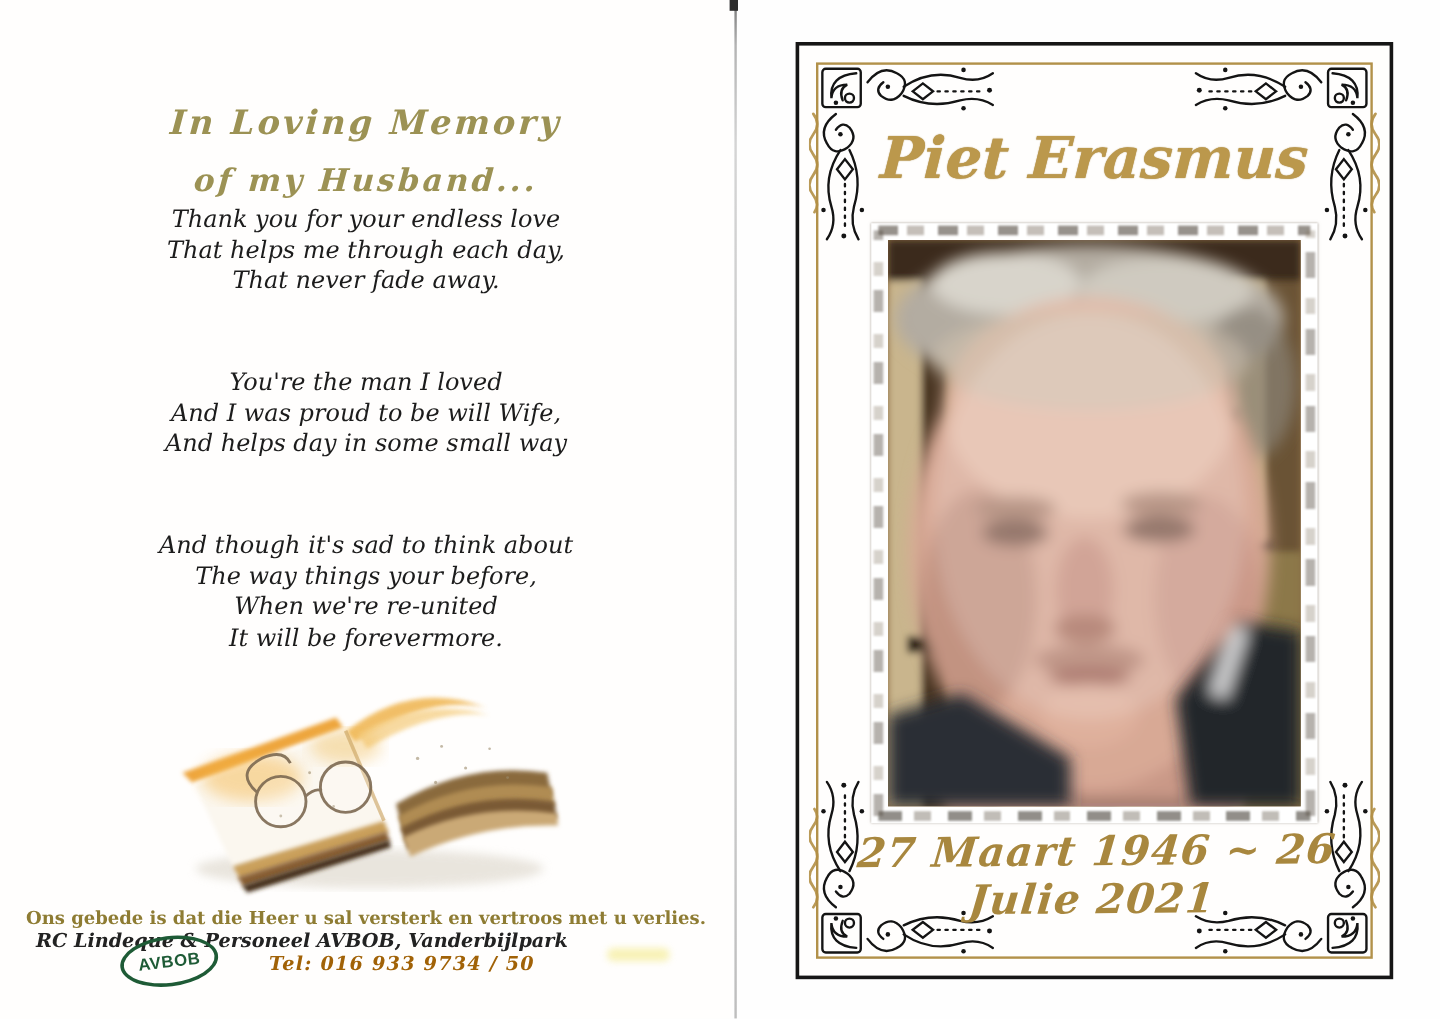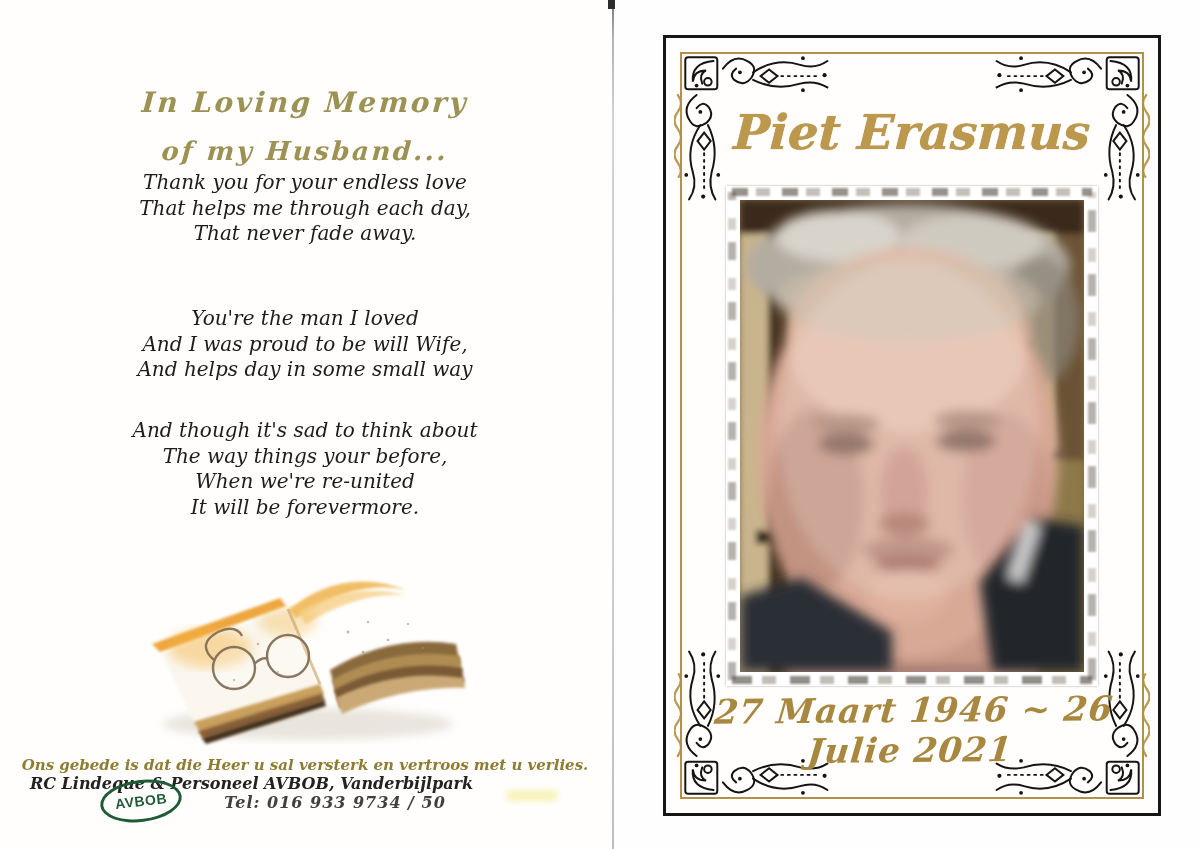--- a/index.html
+++ b/index.html
@@ -6,28 +6,28 @@
   .canvas{position:relative;width:1200px;height:849px;background:#fefefe;overflow:hidden;
           font-family:"DejaVu Serif", serif;}
   
   .page-left{position:absolute;left:0;top:0;width:610px;height:849px;background:#fffefd;}
   .script-title{position:absolute;width:100%;text-align:center;font-style:italic;font-weight:600;
                 color:#9c9254;letter-spacing:2.5px;}
   .title1{top:86px;font-size:28px;transform:skewX(-4deg);}
   .title2{top:136px;font-size:26px;transform:skewX(-4deg);}
   .stanza{position:absolute;left:0;width:100%;text-align:center;color:#1c1c1c;}
   .stanza p{margin:0;font-style:italic;font-size:20px;line-height:25.5px;font-weight:500;}
-  .stanza1{top:170px;} .stanza2{top:306px;} .stanza3{top:418px;}
+  .stanza1{top:170px;} .stanza2{top:306px;} .stanza3{top:442px;}
   .book-wrap{position:absolute;left:138px;top:552px;width:344px;height:200px;}
   .footer-prayer{position:absolute;left:0;top:756px;width:100%;text-align:center;
-                 font-style:italic;font-size:15px;color:#8e7c33;font-weight:600;}
+                 font-size:15px;color:#8e7c33;font-weight:600;}
   .footer-org{position:absolute;left:30px;top:774px;width:100%;
               font-style:italic;font-size:16px;color:#222;font-weight:700;}
   .footer-tel{position:absolute;left:30px;top:793px;width:100%;text-align:center;
-              font-style:italic;font-size:16px;color:#404040;font-weight:700;letter-spacing:1px;}
+              font-style:italic;font-size:16px;color:#a16207;font-weight:700;letter-spacing:1px;}
   .avbob{position:absolute;left:98px;top:778px;width:86px;height:46px;}
   .avbob .oval{position:absolute;inset:2px;border:3px solid #1e5b36;border-radius:50%;
                transform:rotate(-7deg);display:flex;align-items:center;justify-content:center;}
   .avbob .oval span{color:#1e5b36;font-family:"Liberation Sans",sans-serif;font-weight:bold;
                     font-size:14px;letter-spacing:.5px;transform:rotate(0.5deg);}
   .yellow-smudge{position:absolute;left:506px;top:790px;width:52px;height:11px;background:#f2e87d;
                  filter:blur(3px);opacity:.55;border-radius:5px;}
   
   .crease{position:absolute;left:612px;top:0;width:2px;height:849px;opacity:.75;
           background:linear-gradient(#474747 0,#9a9a9a 38px,#c6c6c6 120px,#bdbdbd 300px,

